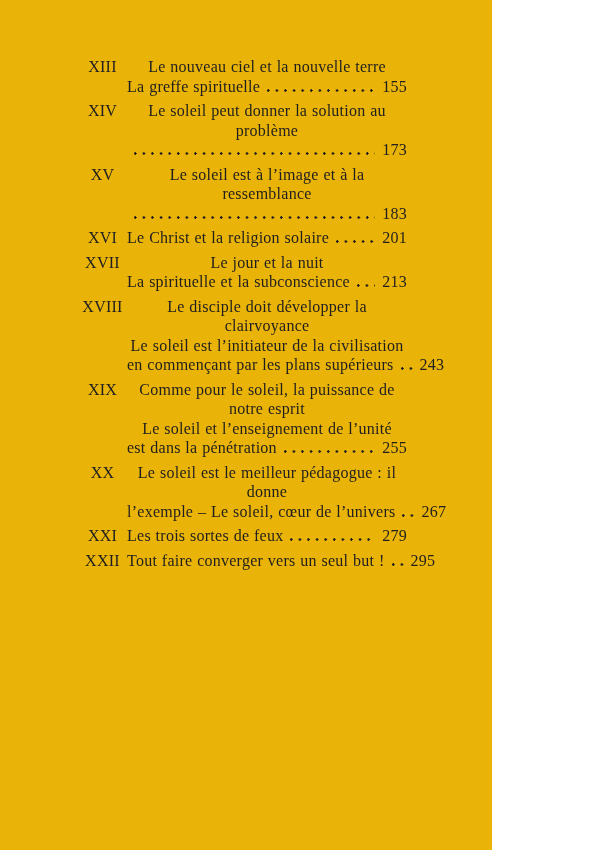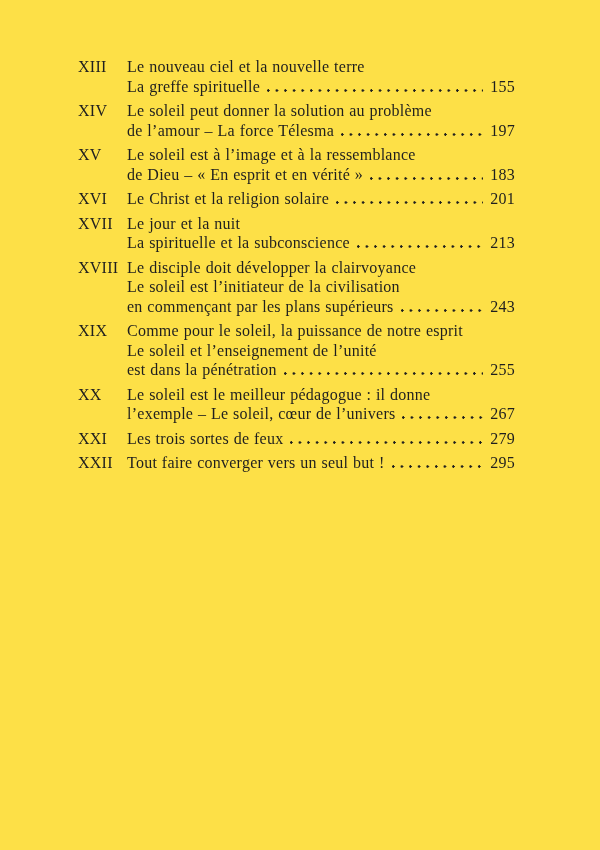--- a/index.html
+++ b/index.html
@@ -5,23 +5,24 @@
   * { margin: 0; padding: 0; box-sizing: border-box; }
   html, body { width: 600px; height: 850px; }
   body {
     background: #ffffff;
     font-family: "Liberation Serif", "DejaVu Serif", serif;
     color: #1f1f1f;
     overflow: hidden;
   }
   .page {
     position: relative;
-    width: 600px;
+    width: 492px;
     height: 850px;
-    background: #fde047;
+    background: #eab308;
+    text-align: center;
   }
   .toc {
     position: absolute;
     top: 57px;
     left: 78px;
     right: 85px;
     font-size: 16px;
     line-height: 19.5px;
     letter-spacing: 0.25px;
     word-spacing: 0.5px;
@@ -71,33 +72,31 @@
             <span class="page-number">155</span>
           </div>
         </div>
   </div>
 
   <div class="toc-entry">
     <span class="numeral">XIV</span>
     <div class="entry-content">
           <div class="entry-line">Le soleil peut donner la solution au problème</div>
           <div class="entry-line leader-line">
-            <span class="line-text">de l’amour – La force Télesma</span>
             <span class="dot-leader"></span>
-            <span class="page-number">197</span>
+            <span class="page-number">173</span>
           </div>
         </div>
   </div>
 
   <div class="toc-entry">
     <span class="numeral">XV</span>
     <div class="entry-content">
           <div class="entry-line">Le soleil est à l’image et à la ressemblance</div>
           <div class="entry-line leader-line">
-            <span class="line-text">de Dieu – « En esprit et en vérité »</span>
             <span class="dot-leader"></span>
             <span class="page-number">183</span>
           </div>
         </div>
   </div>
 
   <div class="toc-entry">
     <span class="numeral">XVI</span>
     <div class="entry-content">
           <div class="entry-line leader-line">

